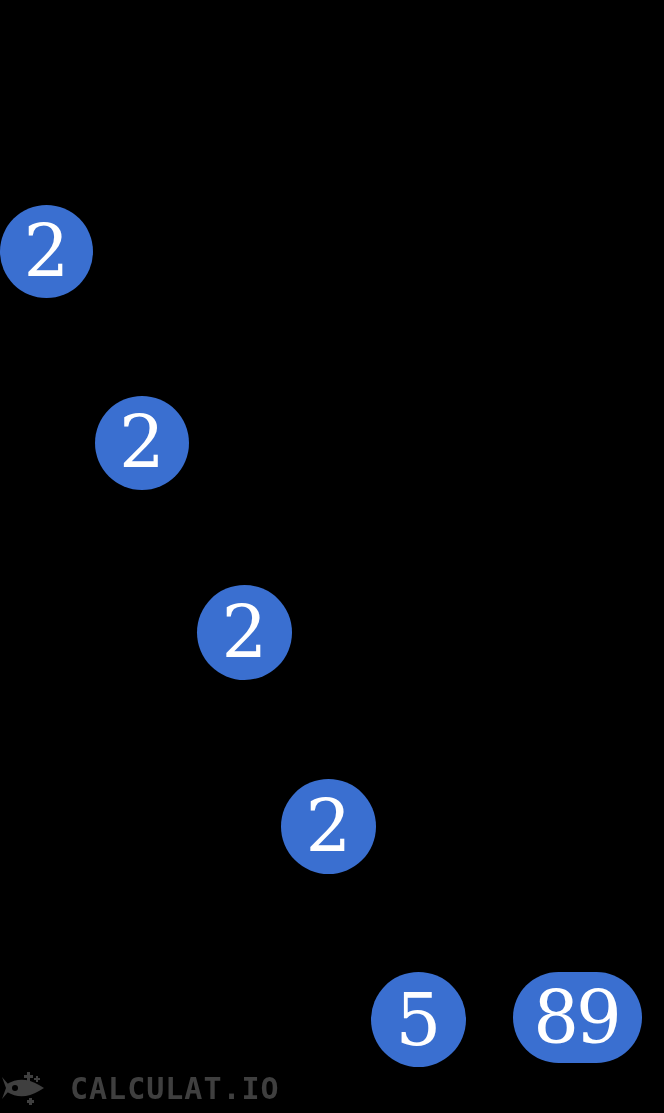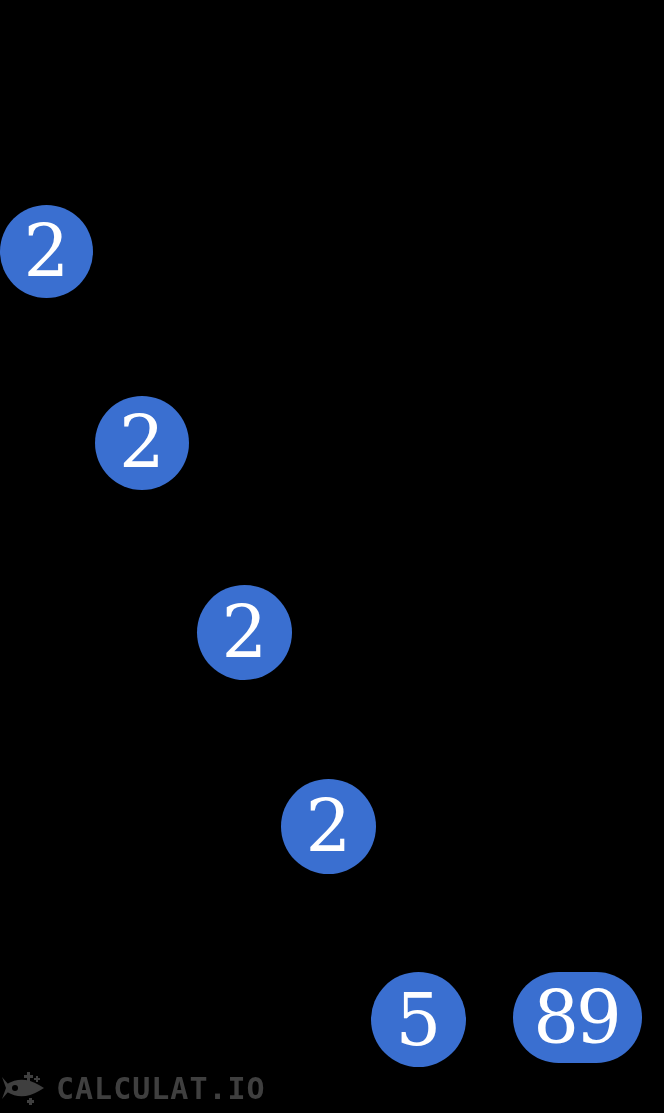--- a/index.html
+++ b/index.html
@@ -44,21 +44,21 @@
   .n3 { left: 281px; top: 779px; width: 95px; height: 95px; }
   .n4 { left: 371px; top: 972px; width: 95px; height: 95px; }
   .n5 { left: 513px; top: 972px; }
   .watermark {
     position: absolute;
     left: 2px;
     top: 1066px;
     height: 44px;
     display: flex;
     align-items: center;
-    gap: 10px;
+    gap: 24px;
     color: #3F3F3F;
   }
   .watermark-text {
     font-family: "DejaVu Sans Mono", monospace;
     font-weight: bold;
     font-size: 30px;
     letter-spacing: 1px;
     color: #3F3F3F;
     white-space: nowrap;
   }

